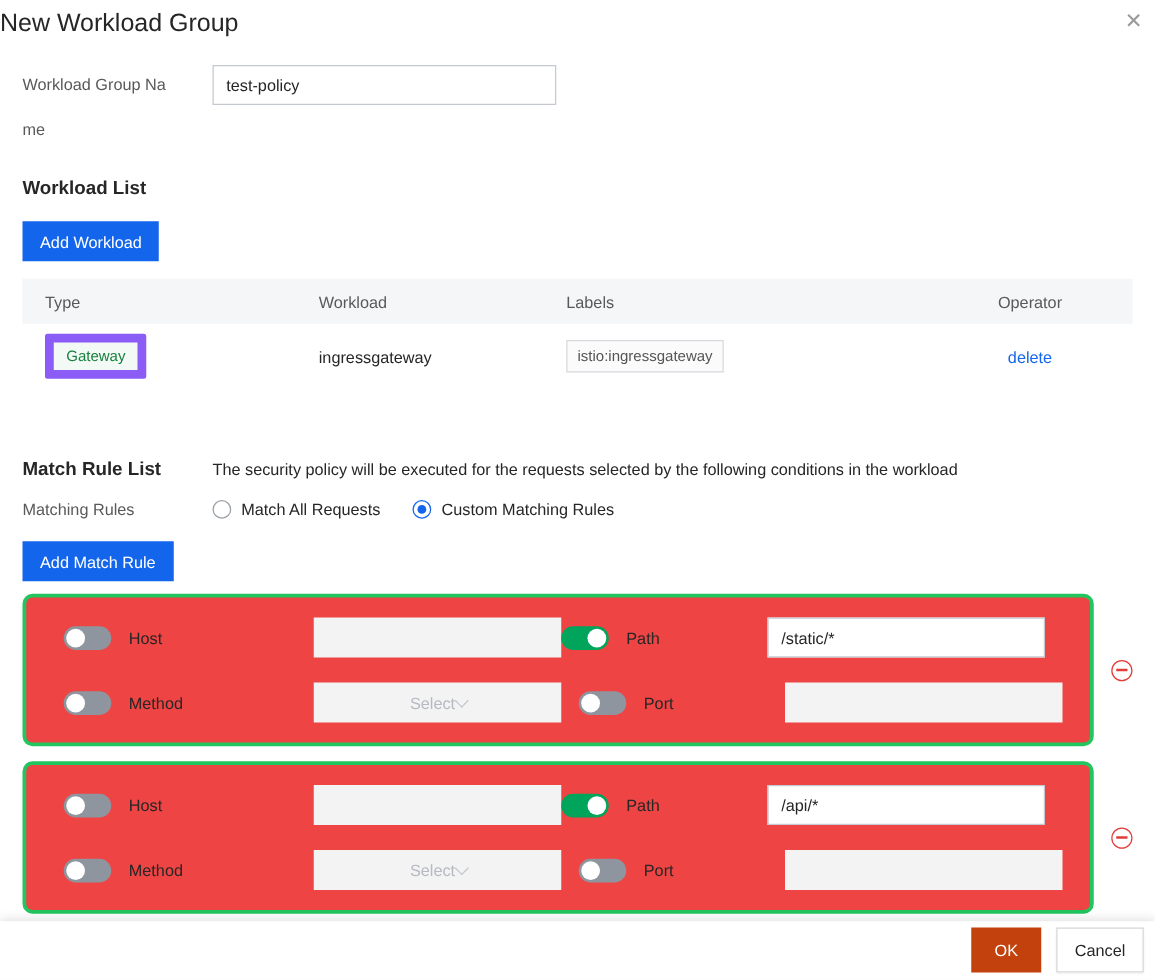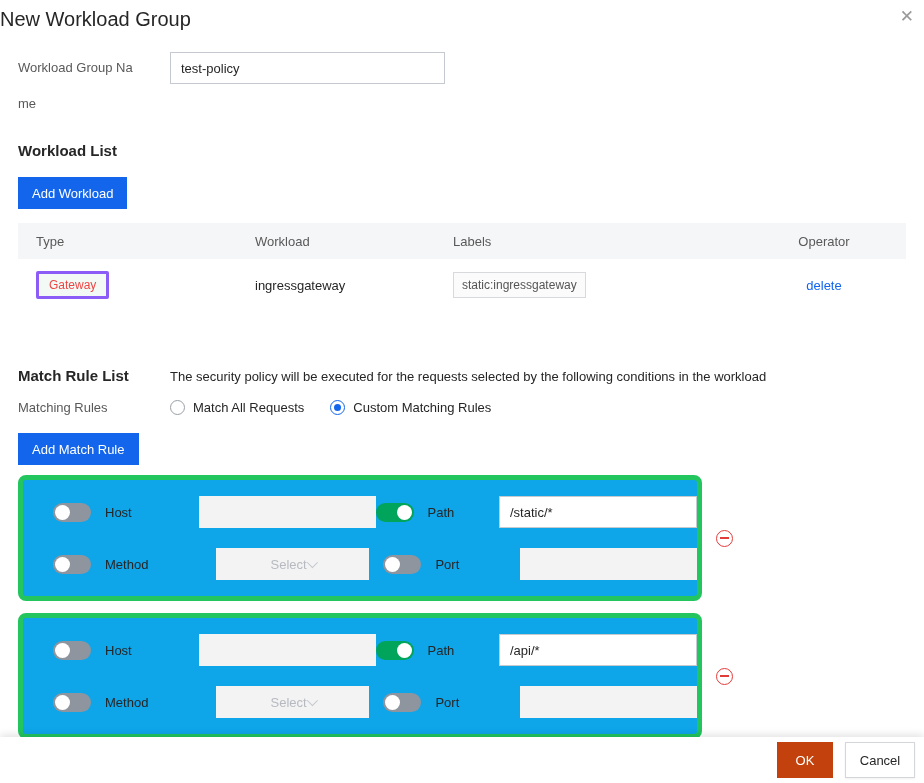--- a/index.html
+++ b/index.html
@@ -25,42 +25,42 @@
   .btn-primary { display:inline-block; background:#1366ec; color:#fff; border:none; font-size:13px; height:32px; padding:0 14px; cursor:pointer; font-family:inherit; }
   .add-workload { margin-top:18px; }
   .add-match { margin-top:18px; }
 
   .table { margin-top:14px; }
   .t-grid { display:grid; grid-template-columns:219px 198px 1fr 120px; align-items:center; padding-left:18px; padding-right:22px; }
   .t-head { background:#f5f6f8; height:36px; color:#595959; font-size:13px; }
   .t-row { height:52px; font-size:13px; color:#262626; }
   .t-cell-right { text-align:center; }
 
-  .badge-gateway { display:inline-block; background:#f3faf5; border:3px solid #8b5cf6; color:#ef4444; font-size:12px; padding:4px 10px; border-radius:2px; }
+  .badge-gateway { display:inline-block; background:#f3faf5; border:7px solid #8b5cf6; color:#15803d; font-size:12px; padding:4px 10px; border-radius:2px; }
   .labels-box { display:inline-block; border:1px solid #d7d9dd; background:#fbfbfb; color:#555; font-size:12px; padding:5px 8px; }
   .link { color:#1366ec; font-size:13px; cursor:pointer; text-decoration:none; }
 
   .match-header { display:flex; align-items:baseline; margin-top:56px; }
   .match-header .section-heading { width:152px; flex:none; }
   .match-desc { font-size:13px; color:#262626; }
 
   .mode-row { display:flex; align-items:center; margin-top:24px; }
   .mode-row .field-label, .rules-row .field-label { line-height:normal; }
   .select-box { width:275px; height:32px; border:1px solid #c5cad1; display:flex; align-items:center; justify-content:space-between; padding:0 11px; font-size:13px; color:#262626; cursor:pointer; background:#fff; }
   .chevron { width:8px; height:8px; border-right:1.5px solid #8c8c8c; border-bottom:1.5px solid #8c8c8c; transform:rotate(45deg) translateY(-2px); }
 
   .rules-row { display:flex; align-items:center; margin-top:16px; }
   .radio-group { display:flex; align-items:center; font-size:13px; color:#262626; }
   .radio { width:15px; height:15px; border-radius:50%; border:1px solid #9aa0a6; background:#fff; margin-right:8px; position:relative; cursor:pointer; flex:none; }
   .radio.checked { border-color:#1366ec; }
   .radio.checked::after { content:""; position:absolute; left:3px; top:3px; width:7px; height:7px; border-radius:50%; background:#1366ec; }
   .radio-opt2 { margin-left:26px; }
 
   .rule-wrap { display:flex; align-items:center; margin-top:10px; }
-  .rule-card { width:684px; border:5px solid #22c55e; border-radius:8px; padding:16px 0 16px 30px; background:#0ea5e9; }
+  .rule-card { width:857px; border:3px solid #22c55e; border-radius:8px; padding:16px 0 16px 30px; background:#ef4444; }
   .rule-row { display:flex; align-items:center; height:32px; }
   .rule-row + .rule-row { margin-top:20px; }
   .toggle { width:38px; height:19px; border-radius:10px; background:#8f959e; position:relative; cursor:pointer; flex:none; }
   .toggle.on { background:#00a45a; }
   .toggle .knob { position:absolute; top:2px; left:2px; width:15px; height:15px; border-radius:50%; background:#fff; }
   .toggle.on .knob { left:auto; right:2px; }
   .fg-label1 { margin-left:14px; width:148px; font-size:13px; color:#262626; }
   .fg-label2 { margin-left:14px; width:113px; font-size:13px; color:#262626; }
   .input-disabled { width:198px; height:32px; background:#f3f3f4; border:none; }
   .input-enabled { width:222px; height:32px; background:#fff; border:1px solid #c5cad1; padding:0 10px; font-size:13px; color:#262626; font-family:inherit; }
@@ -98,21 +98,21 @@
   <div class="table">
     <div class="t-grid t-head">
       <div>Type</div>
       <div>Workload</div>
       <div>Labels</div>
       <div class="t-cell-right">Operator</div>
     </div>
     <div class="t-grid t-row">
       <div><span class="badge-gateway">Gateway</span></div>
       <div>ingressgateway</div>
-      <div><span class="labels-box">static:ingressgateway</span></div>
+      <div><span class="labels-box">istio:ingressgateway</span></div>
       <div class="t-cell-right"><a class="link">delete</a></div>
     </div>
   </div>
 
   <div class="match-header">
     <div class="section-heading">Match Rule List</div>
     <div class="match-desc">The security policy will be executed for the requests selected by the following conditions in the workload</div>
   </div>
 
 

